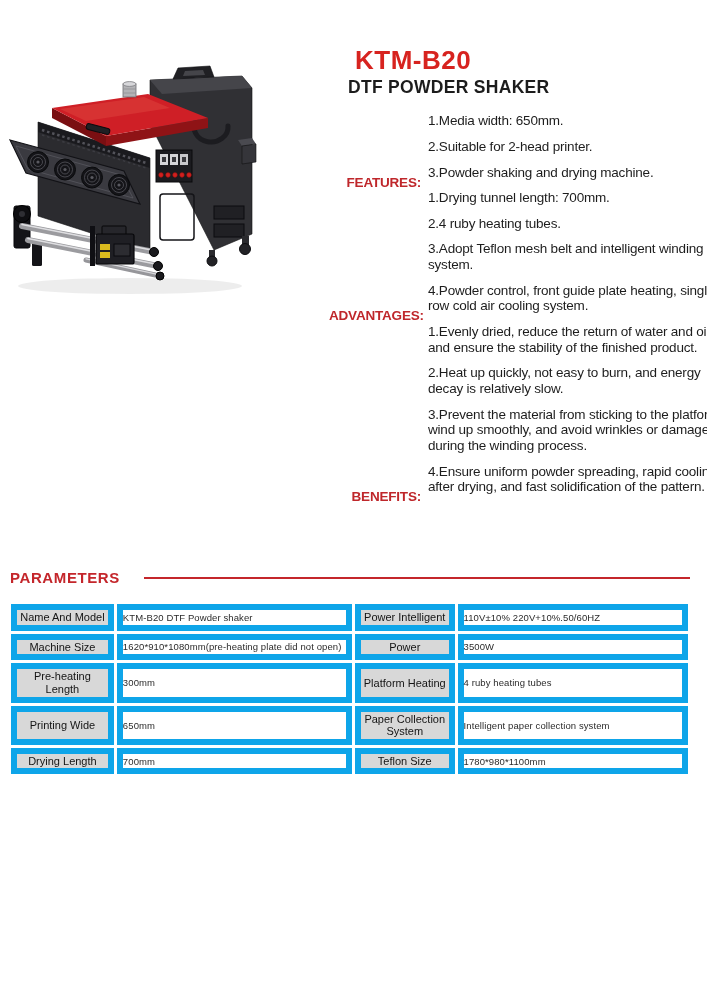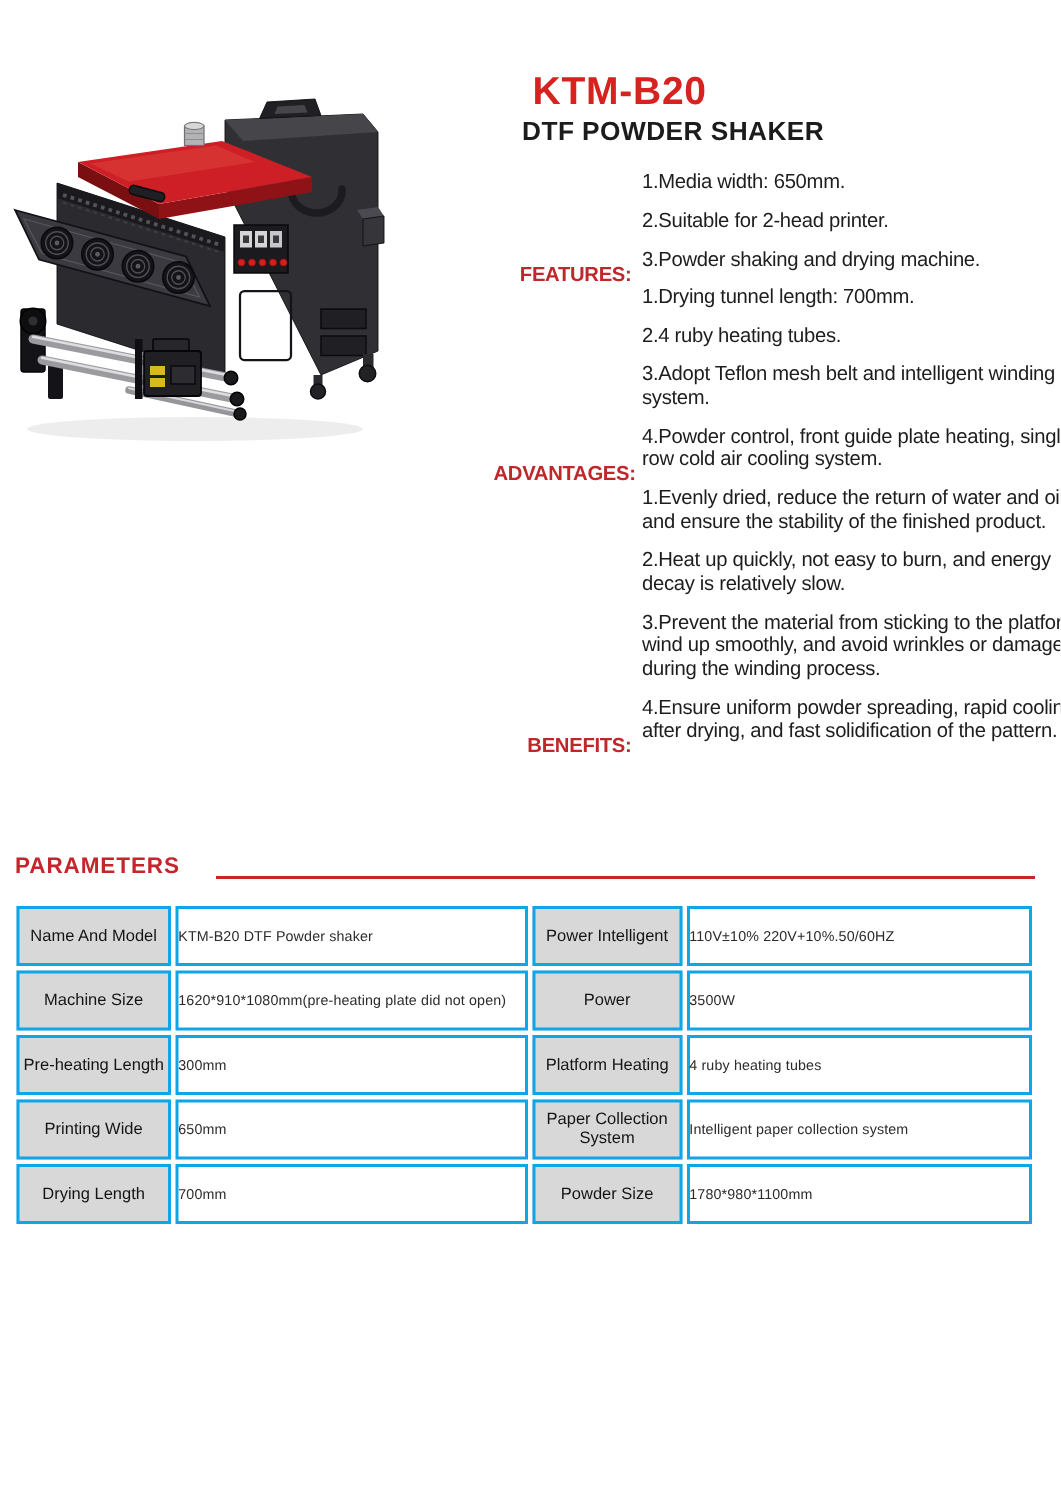--- a/index.html
+++ b/index.html
@@ -14,27 +14,27 @@
   .info { position:absolute; left:293px; top:45px; width:404px;margin-left:36px; }
   .model-title { margin-left:26px; font-size:26px; font-weight:bold; color:#d7231f; letter-spacing:0.5px; line-height:1.2; }
   .product-title { margin-left:19px; margin-top:1px; font-size:17.5px; font-weight:bold; color:#1c1c1c; letter-spacing:0.3px; }
   .sections { margin-top:15px; }
   .section { display:flex; align-items:flex-end; }
   .sec-label { width:99px; flex:0 0 99px; text-align:right; padding-right:7px; font-size:13.5px; font-weight:bold; color:#bf272b; line-height:1.16; letter-spacing:-0.2px; }
   .sec-items { width:297px; }
   .sec-items p { font-size:13.5px; font-weight:500; color:#1d1d1d; line-height:1.16; letter-spacing:-0.2px; margin:0 0 10px 0; }
 
   
-  .params-head { position:absolute; left:10px; top:569px; width:680px; display:flex; align-items:flex-end; }
+  .params-head { position:absolute; left:10px; top:569px; width:680px; display:flex; align-items:center; }
   .params-title { font-size:15px; font-weight:bold; color:#c4262b; letter-spacing:0.6px; }
   .params-rule { flex:1; height:2px; background:#c4262b; margin-left:24px; margin-top:1px; }
 
   
   .ptable { position:absolute; left:8px; top:601px; width:683px; border-collapse:separate; border-spacing:3px; table-layout:fixed; }
-  .ptable td { border:2px solid #0ea5e9; height:40px; vertical-align:middle; }
+  .ptable td { border:6px solid #0ea5e9; height:24px; vertical-align:middle; }
   .plabel { background:#d8d8d8; text-align:center; font-size:11px; color:#141414; line-height:1.15; padding:1px 2px; }
   .pvalue { background:#ffffff; font-size:9.5px; color:#2b2b2b; letter-spacing:0.1px; }
   .col-l1 { width:15.4%; } .col-v1 { width:35.2%; } .col-l2 { width:14.9%; } .col-v2 { width:34.5%; }
 </style>
 </head>
 <body>
 
 <div class="page">
 
   <div class="photo-wrap">
@@ -214,19 +214,19 @@
       </tr>
       <tr>
         <td class="plabel">Printing Wide</td>
         <td class="pvalue">650mm</td>
         <td class="plabel">Paper Collection System</td>
         <td class="pvalue">Intelligent paper collection system</td>
       </tr>
       <tr>
         <td class="plabel">Drying Length</td>
         <td class="pvalue">700mm</td>
-        <td class="plabel">Powder Size</td>
+        <td class="plabel">Teflon Size</td>
         <td class="pvalue">1780*980*1100mm</td>
       </tr>
     </tbody>
   </table>
 
 </div>
 
 </body></html>

